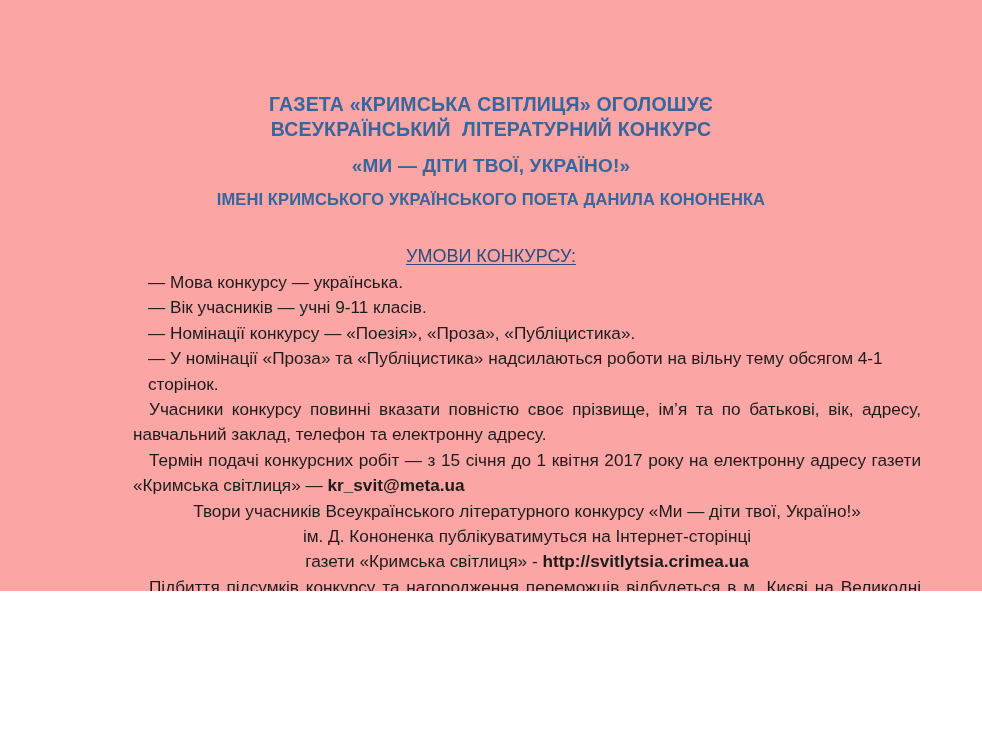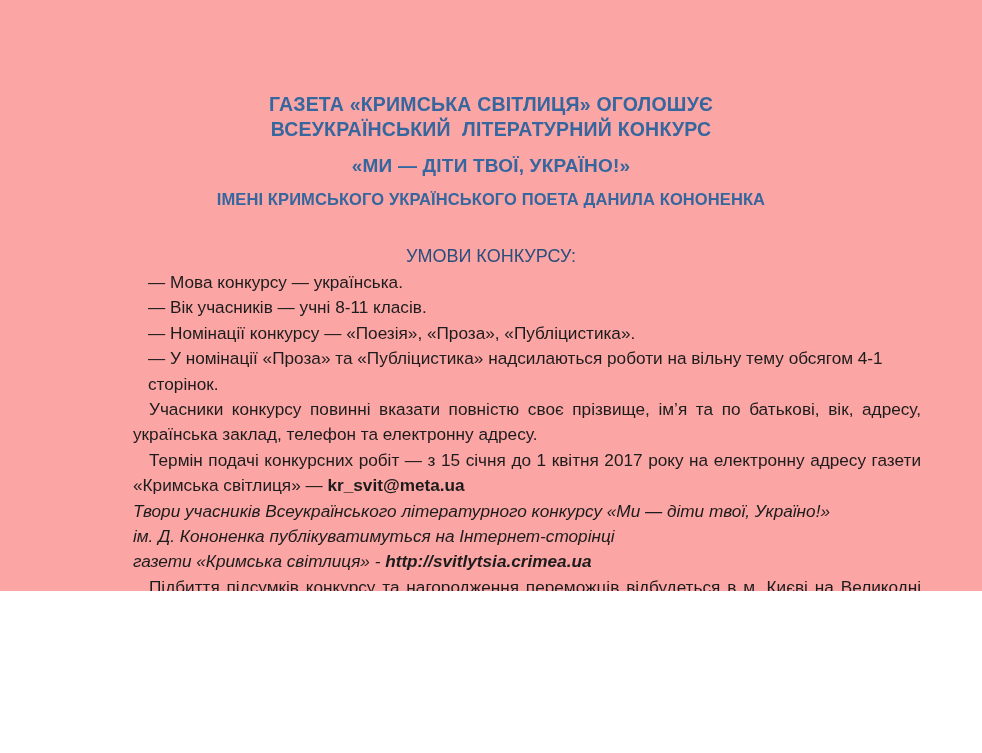--- a/index.html
+++ b/index.html
@@ -60,20 +60,21 @@
     position: absolute;
     left: 0;
     top: 244px;
     width: 982px;
     text-align: center;
     color: #2A4E7C;
     font-size: 18px;
     line-height: 24px;
   }
   .conditions-heading span {
+    text-decoration: underline;
     text-underline-offset: 2px;
   }
 
   
   .body-area {
     position: absolute;
     left: 133px;
     top: 270px;
     width: 788px;
     color: #1C1C1C;
@@ -96,23 +97,22 @@
     text-align: justify;
     text-justify: inter-word;
     text-indent: 16px;
   }
   .para.last-line-natural {
     text-align-last: left;
   }
 
   .para-center {
     margin: 0;
-    text-align: left;
+    text-align: center;
     text-indent: 0;
-    font-style: italic;
   }
   .para-center .l {
     display: block;
   }
 
   b, .bold {
     font-weight: bold;
   }
 
   .signature {
@@ -142,26 +142,26 @@
   </div>
 
   <div class="conditions-heading">
     <span>УМОВИ КОНКУРСУ:</span>
   </div>
 
   <div class="body-area">
 
     <ul class="bullet-list">
       <li>— Мова конкурсу — українська.</li>
-      <li>— Вік учасників — учні 8-11 класів.</li>
+      <li>— Вік учасників — учні 9-11 класів.</li>
       <li>— Номінації конкурсу — «Поезія», «Проза», «Публіцистика».</li>
       <li>— У номінації «Проза» та «Публіцистика» надсилаються роботи на вільну тему обсягом 4-1 сторінок.</li>
     </ul>
 
-    <p class="para">Учасники конкурсу повинні вказати повністю своє прізвище, ім’я та по батькові, вік, адресу, українська заклад, телефон та електронну адресу.</p>
+    <p class="para">Учасники конкурсу повинні вказати повністю своє прізвище, ім’я та по батькові, вік, адресу, навчальний заклад, телефон та електронну адресу.</p>
 
     <p class="para last-line-natural">
       <span>Термін подачі конкурсних робіт — з 15 січня до 1 квітня 2017 року на електронну адресу газети «Кримська світлиця» — </span><b class="bold nowrap">kr_svit@meta.ua</b>
     </p>
 
     <p class="para-center">
       <span class="l">Твори учасників Всеукраїнського літературного конкурсу «Ми — діти твої, Україно!»</span>
       <span class="l">ім. Д. Кононенка публікуватимуться на Інтернет-сторінці</span>
       <span class="l"><span>газети «Кримська світлиця» - </span><b class="bold nowrap">http://svitlytsia.crimea.ua</b></span>
     </p>

